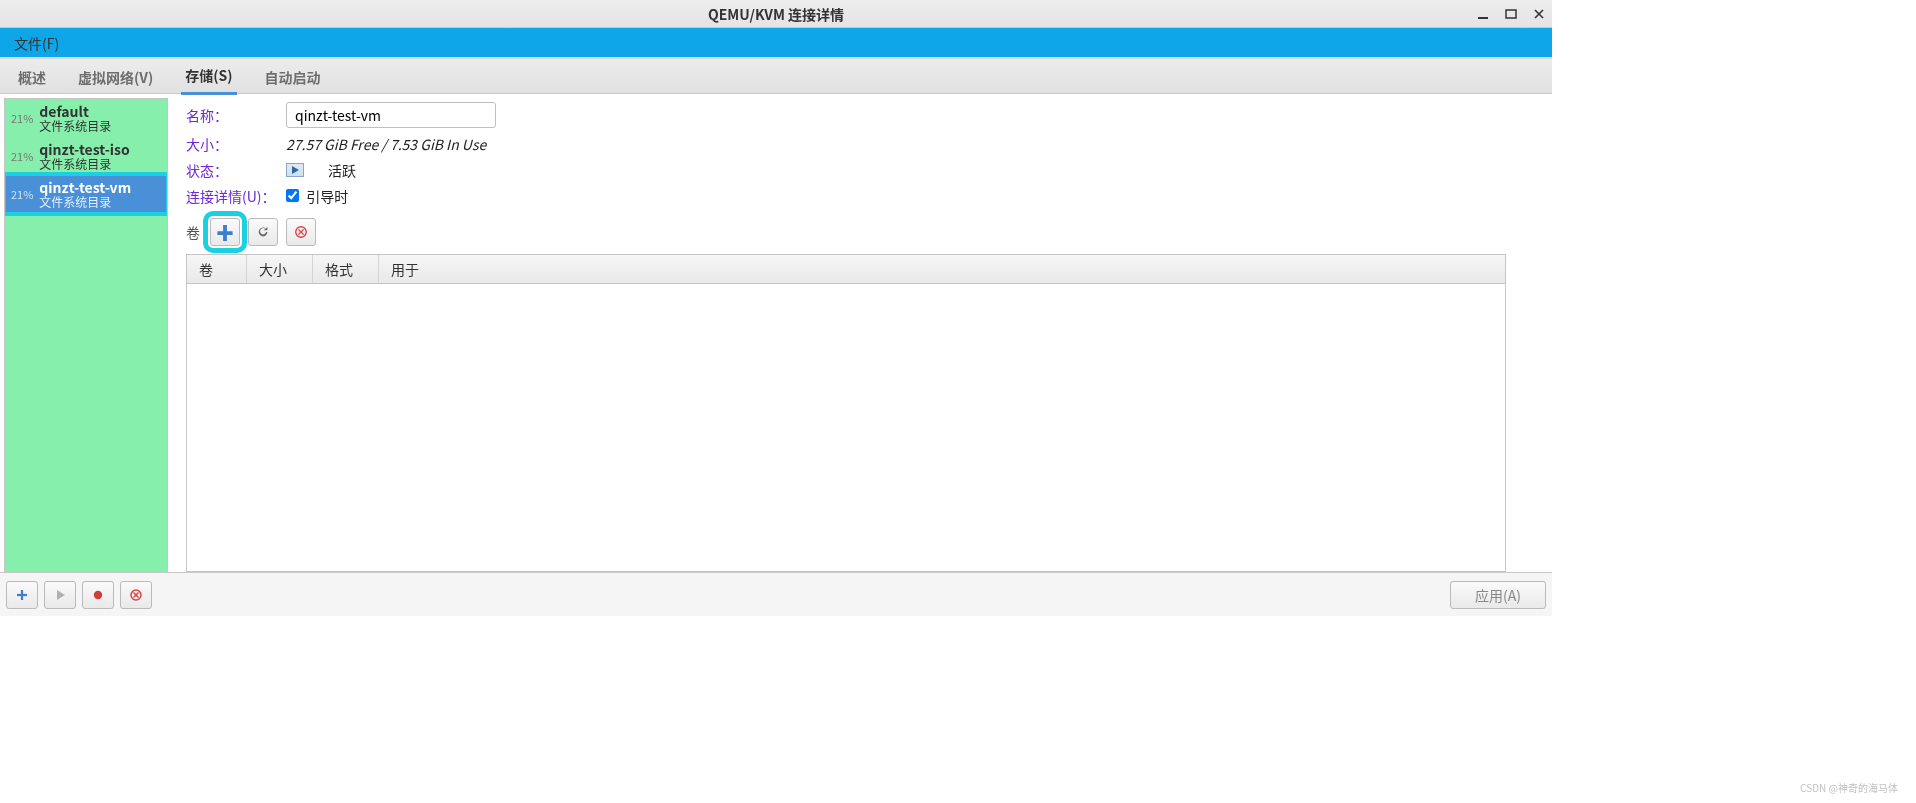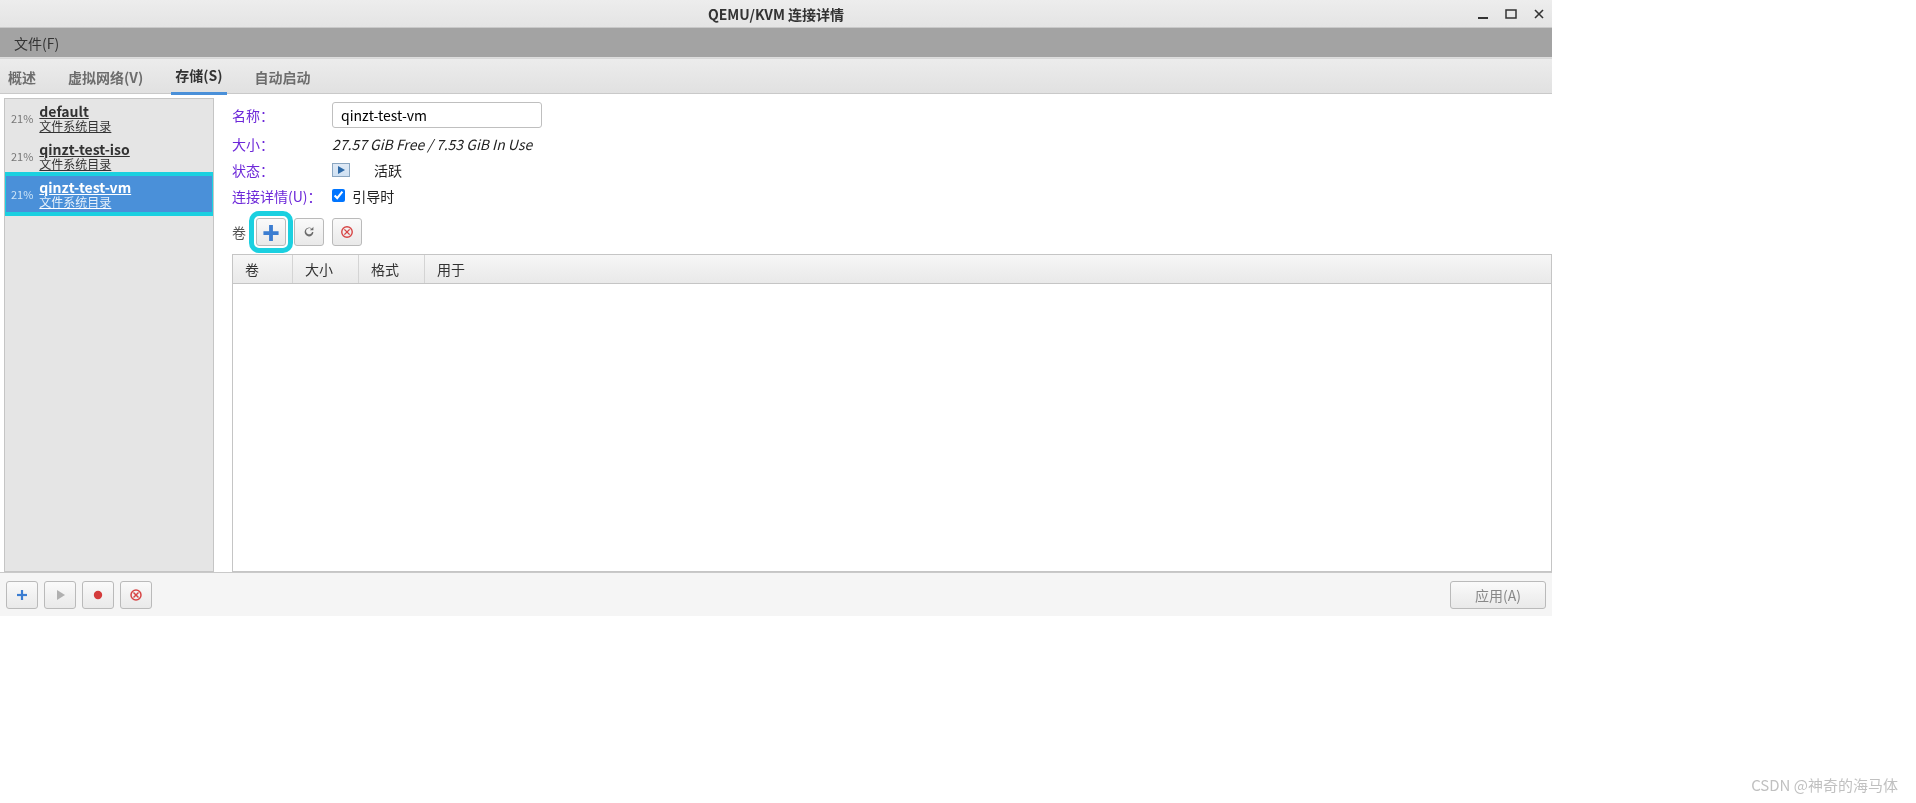--- a/index.html
+++ b/index.html
@@ -1,46 +1,46 @@
 <!DOCTYPE html>
 <html><head>
 <meta charset="utf-8">
 <style>
   * { box-sizing: border-box; margin: 0; padding: 0; font-family: "Noto Sans CJK SC", "Microsoft YaHei", sans-serif; }
   body { background: #fff; font-size: 13px; color: #333; width: 1916px; }
-  .watermark { position: fixed; right: 18px; bottom: 8px; font-size: 15px; color: rgba(140,140,140,0.55); z-index: 9999; pointer-events: none; }
+  .watermark { position: fixed; right: 18px; bottom: 8px; font-size: 10px; color: rgba(140,140,140,0.55); z-index: 9999; pointer-events: none; }
 
   
   .titlebar { height: 28px; background: linear-gradient(#ededed,#e4e4e4); border-bottom: 1px solid #c9c9c9; width: 1552px; display: flex; align-items: center; position: relative; }
   .titlebar .title { flex: 1; text-align: center; font-weight: 700; color: #333; font-size: 14px; }
   .titlebar .controls { position: absolute; right: 6px; top: 0; height: 100%; display: flex; align-items: center; gap: 14px; }
   .titlebar .controls span { width: 14px; height: 14px; display: flex; align-items: center; justify-content: center; cursor: pointer; }
   .titlebar .controls svg { width: 12px; height: 12px; }
 
   
-  .menubar { height: 30px; width: 1552px; background: #a3a3a3; border-bottom: 1px solid #ddd; display: flex; align-items: center; padding: 0 8px; }
+  .menubar { height: 30px; width: 1552px; background: #0ea5e9; border-bottom: 1px solid #ddd; display: flex; align-items: center; padding: 0 8px; }
   .menubar span { font-size: 14px; color: #333; padding: 4px 6px; cursor: pointer; }
 
   
-  .tabbar { height: 36px; width: 1552px; background: linear-gradient(#ececec,#e1e1e1); display: flex; align-items: center; padding: 0 4px; gap: 24px; border-top: 1px solid #d8d8d8; border-bottom: 1px solid #c9c9c9; }
+  .tabbar { height: 36px; width: 1552px; background: linear-gradient(#ececec,#e1e1e1); display: flex; align-items: center; padding: 0 14px; gap: 24px; border-top: 1px solid #d8d8d8; border-bottom: 1px solid #c9c9c9; }
   .tabbar .tab { color: #6d6d6d; font-size: 14px; font-weight: 600; padding: 8px 4px 7px; cursor: pointer; }
   .tabbar .tab.active { color: #333; border-bottom: 3px solid #4a90d9; }
 
   
   .body { display: flex; width: 1552px; height: 478px; }
-  .sidebar { width: 210px; border: 1px solid #c5c5c5; background: #e5e5e5; margin: 4px 0 0 4px; overflow: hidden; }
+  .sidebar { width: 164px; border: 1px solid #c5c5c5; background: #86efac; margin: 4px 0 0 4px; overflow: hidden; }
   .pool-item { display: flex; align-items: center; padding: 4px 6px; border-bottom: 0; cursor: pointer; }
   .pool-item.sel { background: #4a90d9; color: #fff; }
   .pool-item.highlight { outline: 4px solid #1bd0e0; outline-offset: -1px; }
   .pool-item .pct { font-size: 11px; color: #777; margin-right: 6px; min-width: 18px; }
   .pool-item.sel .pct { color: #cde4f7; }
   .pool-item .name { font-size: 14px; font-weight: 600; line-height: 1.15; }
   .pool-item .sub { font-size: 12px; line-height: 1.15; }
   .pool-item.sel .sub { color: #e4effa; }
-  .pool-item .txt { display: flex; flex-direction: column; text-decoration: underline; }
+  .pool-item .txt { display: flex; flex-direction: column; }
   .pool-item:not(.sel) .sub { color: #333; }
   .pool-item:not(.sel) .name { color: #333; }
 
   
   .detail { flex: 1; padding: 8px 0 0 18px; display: flex; flex-direction: column; }
   .form-row { display: flex; align-items: center; margin-bottom: 6px; font-size: 14px; }
   .form-row .lbl { width: 100px; color: #6d28d9; }
   .form-row .val { color: #222; }
   .name-input { width: 210px; height: 26px; border: 1px solid #bfbfbf; border-radius: 3px; padding: 2px 8px; font-size: 14px; background: #fff; }
   .size-text { font-style: italic; color: #333; }

